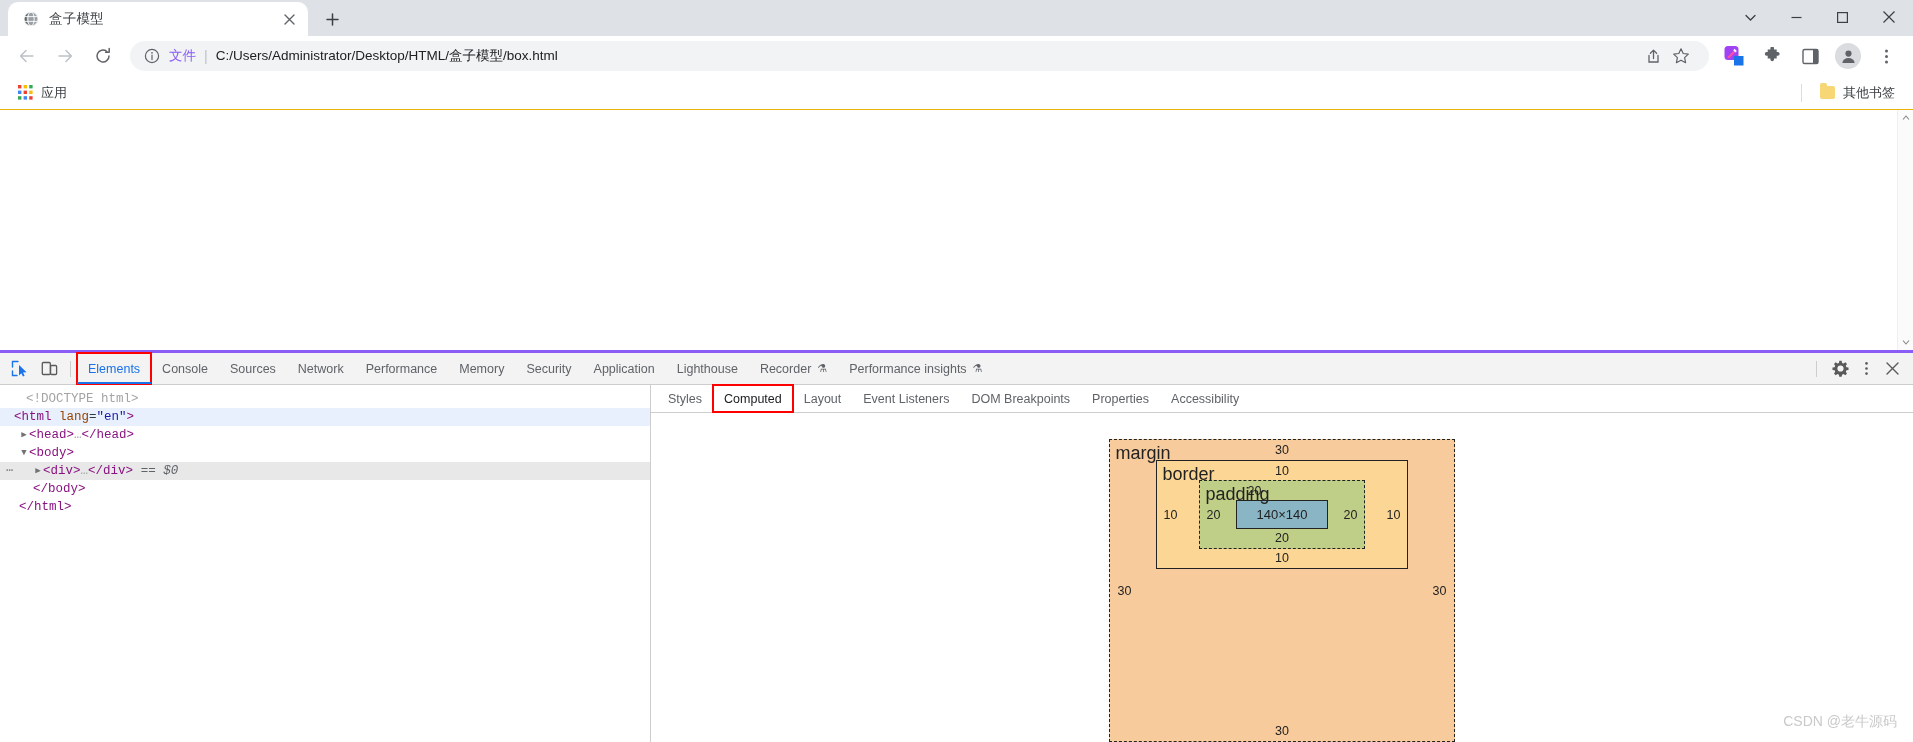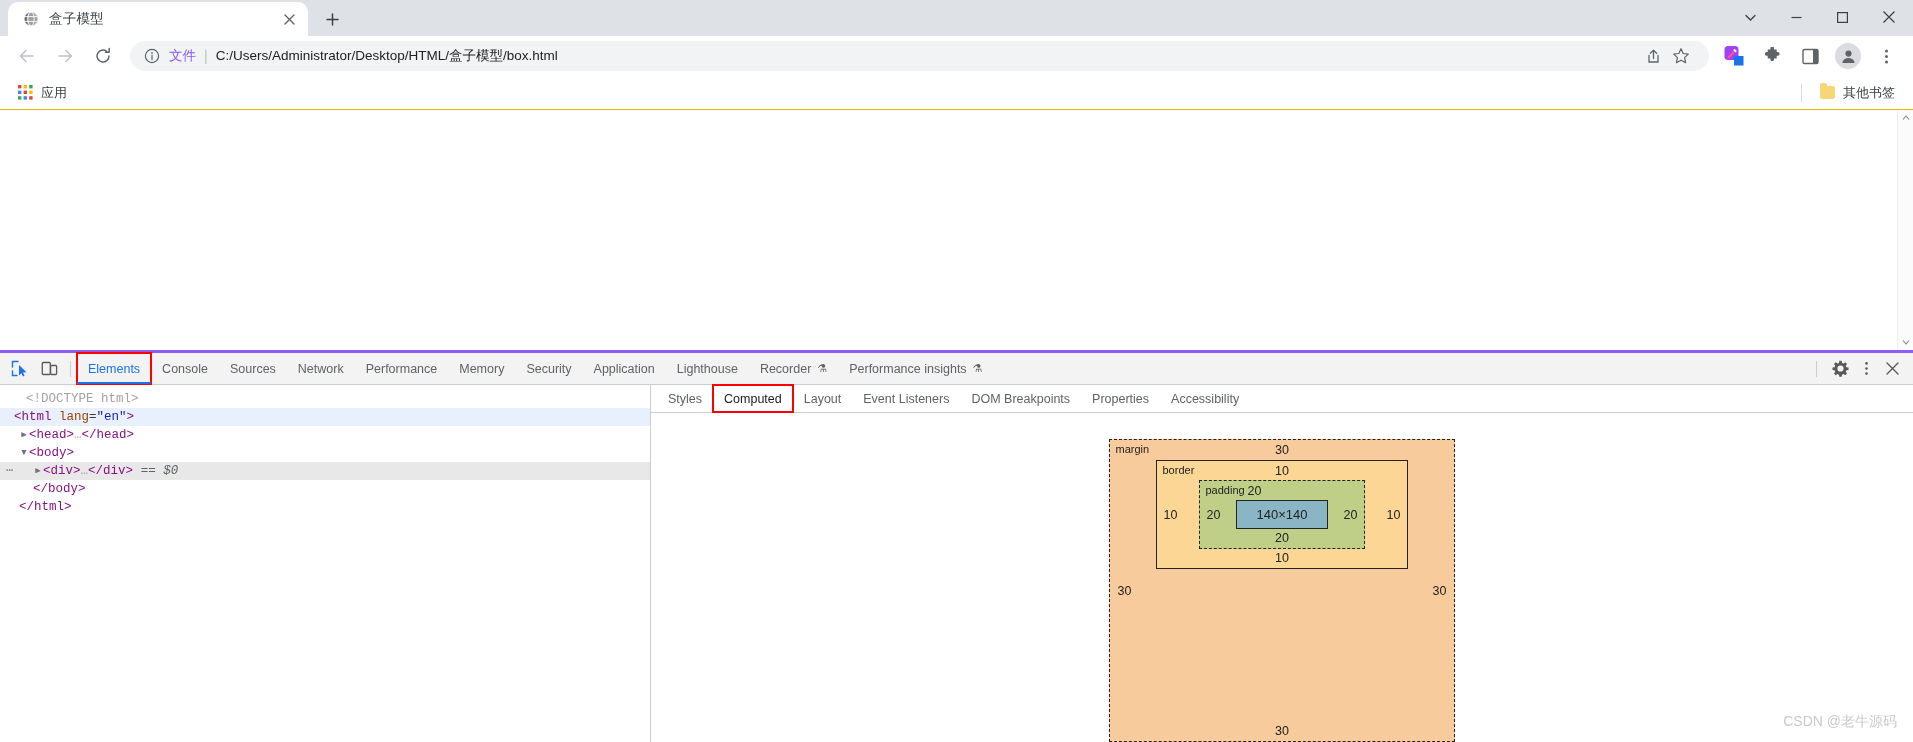--- a/index.html
+++ b/index.html
@@ -270,21 +270,21 @@
   }
   .bm-content {
     background: #89b5c4;
     border: 1px solid #222222;
     padding: 6px 20px;
     font-size: 13px; color: #222222;
     min-width: 86px;
   }
   .bm-name {
     position: absolute; left: 6px; top: 3px;
-    font-size: 11px; color: #222222;
+    font-size: 18px; color: #222222;
   }
   .bm-top { position:absolute; left:0; right:0; top:3px; text-align:center; font-size:12.5px; }
   .bm-bot { position:absolute; left:0; right:0; bottom:3px; text-align:center; font-size:12.5px; }
   .bm-lft { position:absolute; left:8px; top:50%; transform:translateY(-50%); font-size:12.5px; }
   .bm-rgt { position:absolute; right:8px; top:50%; transform:translateY(-50%); font-size:12.5px; }
   .bm-lft2 { position:absolute; left:7px; top:50%; transform:translateY(-50%); font-size:12.5px; }
   .bm-rgt2 { position:absolute; right:7px; top:50%; transform:translateY(-50%); font-size:12.5px; }
 
   .watermark {
     position: absolute; right: 16px; bottom: 11px;

